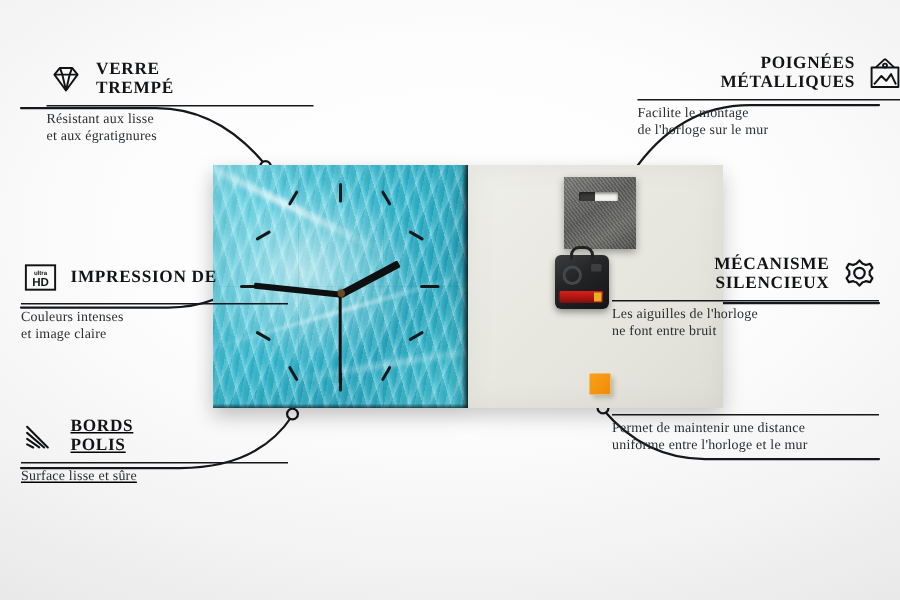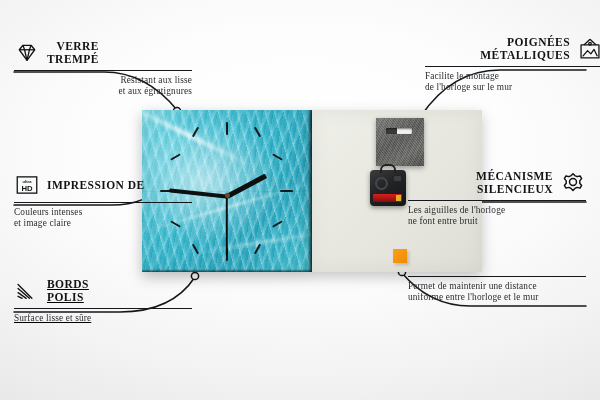--- a/index.html
+++ b/index.html
@@ -98,21 +98,21 @@
     color:#111315; text-transform:uppercase;
   }
   .feature.right .title { text-align:right; }
   .feature .rule { height:1px; background:#15171a; margin:4px 0 4px; width:100%; }
   .feature .desc {
     font-size:9.3px; line-height:11.4px; color:#2a2d30; letter-spacing:.15px;
   }
   .feature.right .desc { text-align:left; }
   .ico { flex:0 0 auto; width:26px; height:26px; display:block; }
 
-  .f-verre      { left:14px;  top:40px;text-align:right;  }
+  .f-verre      { left:31px;  top:40px;  }
   .f-impression { left:14px;  top:172px; }
   .f-bords      { left:14px;  top:278px;text-decoration:underline; }
   .f-poignees   { left:425px; top:36px;  }
   .f-mecanisme  { left:408px; top:170px; }
   .f-entretoise { left:408px; top:272px; }
 </style>
 </head>
 <body>
 
 <div class="stage">

